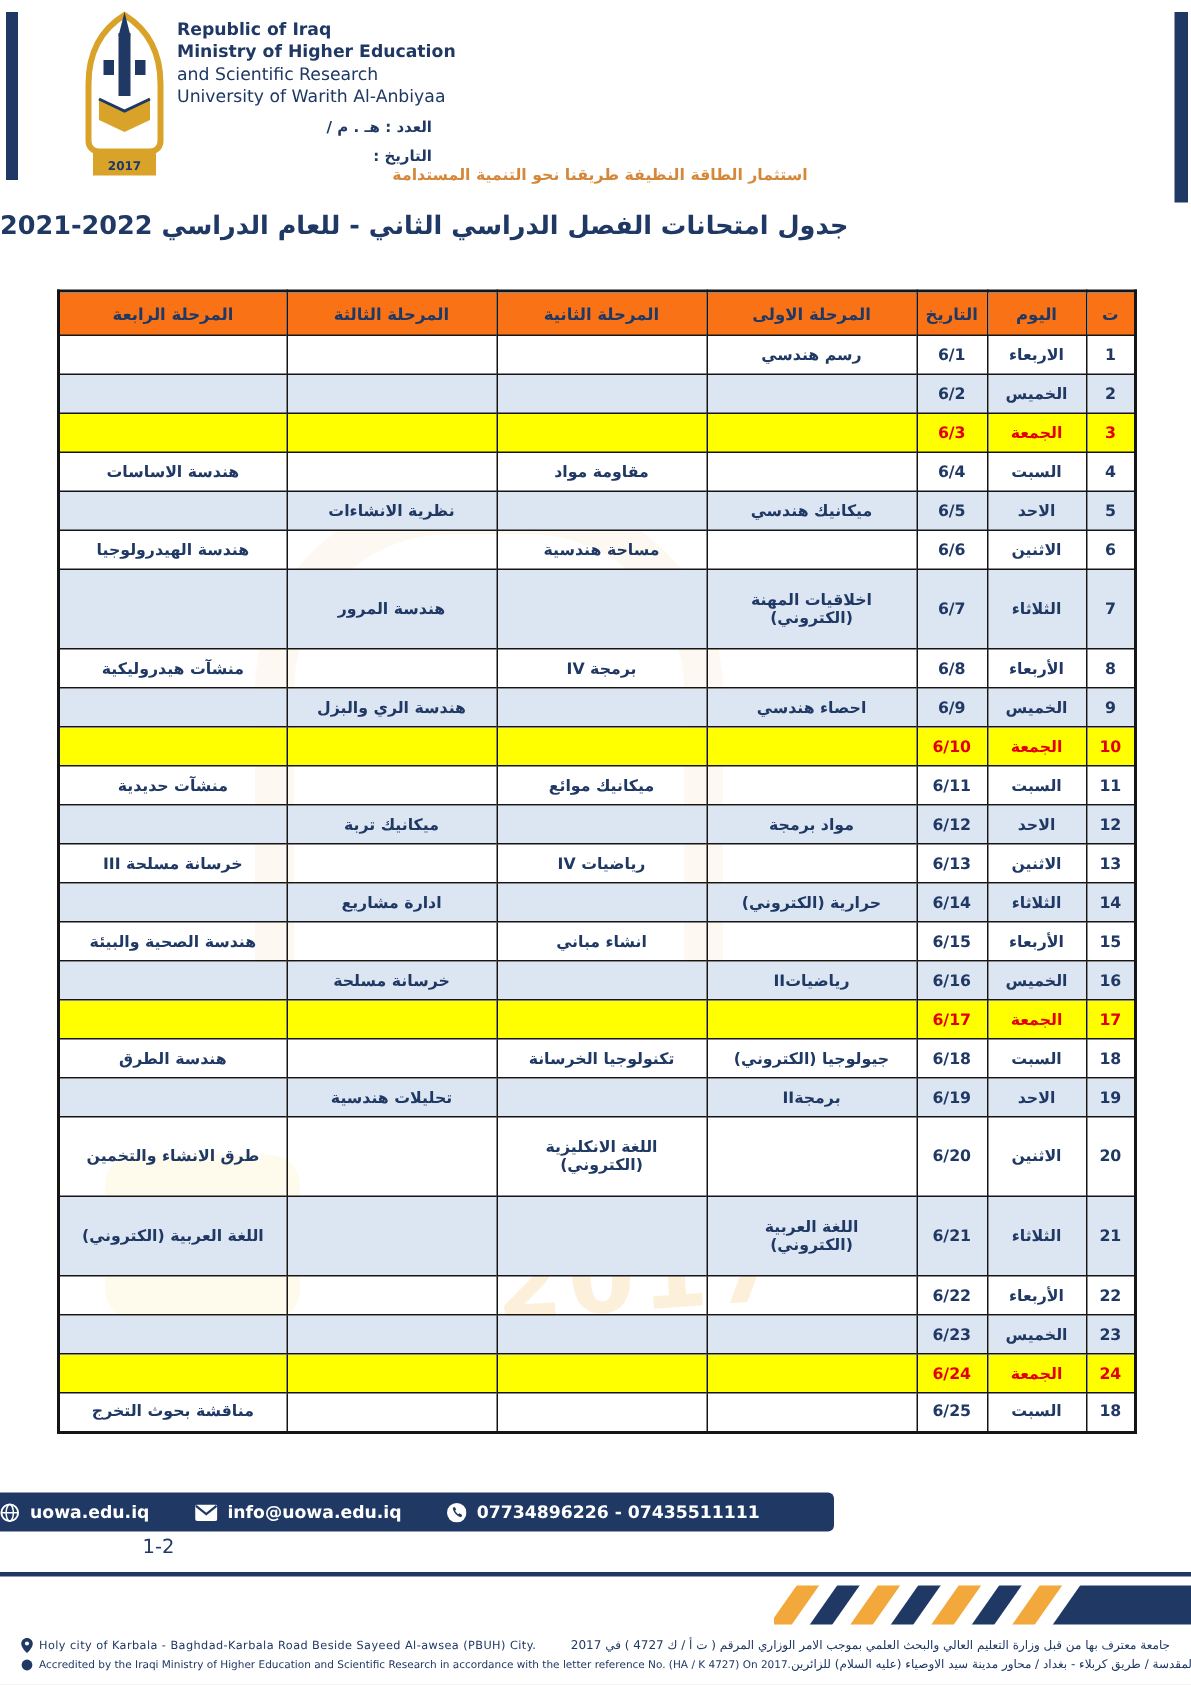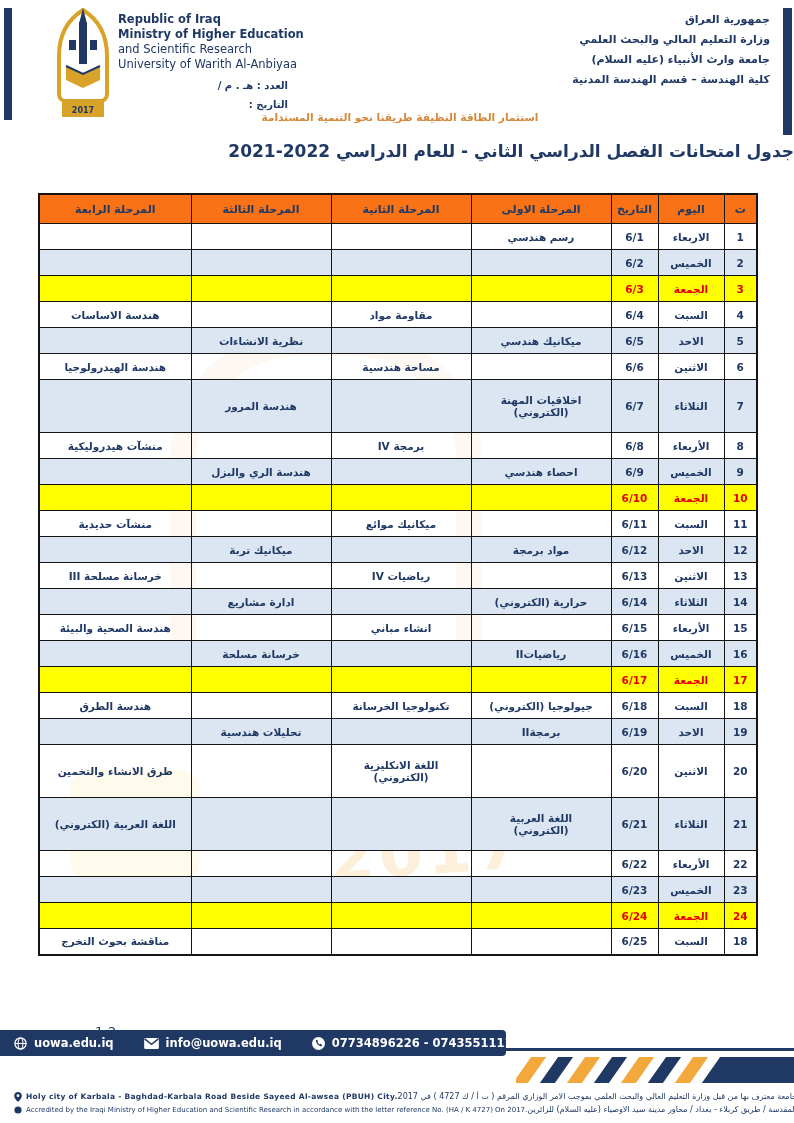--- a/index.html
+++ b/index.html
@@ -12,21 +12,21 @@
   .bar-right{right:2px;top:8px;width:9px;height:127px}
   .logo{position:absolute;left:52px;top:6px;width:62px;height:114px}
   .hdr-en{position:absolute;left:118px;top:12px;font-size:11.5px;line-height:15px;color:#1f3864}
   .hdr-en .b{font-weight:bold}
   .hdr-ar{position:absolute;right:24px;top:10px;direction:rtl;text-align:right;
           font-size:11px;font-weight:bold;line-height:20px;color:#1f3864}
   .refline{position:absolute;right:506px;direction:rtl;font-size:10px;font-weight:bold;color:#1f3864;white-space:nowrap}
   .ref1{top:80px}.ref2{top:99px}
   .slogan{position:absolute;left:237px;top:111px;width:326px;direction:rtl;text-align:center;
           font-size:10.5px;font-weight:bold;color:#d5883a}
-  .doc-title{position:absolute;left:0;top:141px;width:100%;direction:rtl;text-align:right;
+  .doc-title{position:absolute;left:0;top:141px;width:100%;direction:rtl;text-align:left;
              font-size:17px;font-weight:bold;color:#1f3864}
 
   
   .wm-arc{position:absolute;left:170px;top:330px;width:260px;height:300px;border:26px solid rgba(236,200,130,0.10);
           border-radius:130px 130px 30px 30px;}
   .wm-2017{position:absolute;left:330px;top:815px;font-size:64px;font-weight:bold;
            color:rgba(243,181,76,0.20);transform:rotate(-4deg);letter-spacing:4px}
   .wm-blob{position:absolute;left:70px;top:770px;width:130px;height:110px;background:rgba(250,215,100,0.12);border-radius:20px}
 
   
@@ -36,29 +36,29 @@
               padding:0 2px;font-weight:bold;color:#1f3864;font-size:10.5px;white-space:pre-line;overflow:hidden}
   .exam-table thead th{background:#f97316;height:28px;font-size:11px}
   .exam-table tr{height:26px}
   .exam-table tr.tall{height:53px}
   .exam-table tr.row-blue td{background:#dce6f2}
   .exam-table tr.row-friday td{background:#ffff00;color:#e50000}
 
   
   .page-num{position:absolute;left:95px;top:1024px;font-size:13px;font-weight:normal;color:#1f3864}
   .footer-rule{position:absolute;left:0;top:1048px;width:794px;height:3px;background:#1f3864}
-  .footer-bar{position:absolute;left:0;top:1030px;width:506px;height:26px;background:#1f3864;
-              border-radius:0 4px 4px 0;display:flex;align-items:center;gap:30px;padding-left:14px;box-sizing:border-box}
+  .footer-bar{position:absolute;left:0;top:995px;width:556px;height:26px;background:#1f3864;
+              border-radius:0 4px 4px 0;display:flex;align-items:center;gap:30px;box-sizing:border-box}
   .fgroup{display:flex;align-items:center;gap:7px;color:#ffffff;font-size:11.5px;font-weight:bold;white-space:nowrap}
   .stripes{position:absolute;left:516px;top:1057px;width:278px;height:26px;overflow:hidden}
   .stripe{position:absolute;top:-4px;height:34px;width:15px;transform:skewX(-35deg)}
   .s-y{background:#f2a83b}.s-n{background:#1f3864}
   .addr{position:absolute;left:14px;top:1090px;width:766px;font-size:7.5px;color:#1f3864}
   .addr-row{display:flex;justify-content:space-between;align-items:center;height:13px}
-  .addr-left{display:flex;align-items:center;gap:4px;font-weight:bold;letter-spacing:.3px;white-space:nowrap}
+  .addr-left{display:flex;align-items:center;gap:4px;font-weight:normal;letter-spacing:.3px;white-space:nowrap}
   .addr-right{display:flex;align-items:center;gap:4px;direction:rtl;font-size:8px;white-space:nowrap}
   .addr-row.second .addr-left{font-weight:normal;letter-spacing:0;font-size:7px}
   .icon{display:inline-block;flex:0 0 auto}
 </style>
 </head>
 <body>
 
 <div class="page">
 
   <div class="navy-bar bar-left"></div>
@@ -76,26 +76,20 @@
     <text x="31" y="107" text-anchor="middle" font-size="8" font-weight="bold" fill="#1f3864">2017</text>
   </svg>
 
   <div class="hdr-en">
     <div class="b">Republic of Iraq</div>
     <div class="b">Ministry of Higher Education</div>
     <div>and Scientific Research</div>
     <div>University of Warith Al-Anbiyaa</div>
   </div>
 
-  <div class="hdr-ar">
-    <div>جمهورية العراق</div>
-    <div>وزارة التعليم العالي والبحث العلمي</div>
-    <div>جامعة وارث الأنبياء (عليه السلام)</div>
-    <div>كلية الهندسة – قسم الهندسة المدنية</div>
-  </div>
 
   <div class="refline ref1">العدد : هـ . م /</div>
   <div class="refline ref2">التاريخ :</div>
   <div class="slogan">استثمار الطاقة النظيفة طريقنا نحو التنمية المستدامة</div>
 
   <div class="doc-title">جدول امتحانات الفصل الدراسي الثاني - للعام الدراسي 2022-2021</div>
 
   <div class="wm-arc"></div>
   <div class="wm-blob"></div>
   <div class="wm-2017">2017</div>

